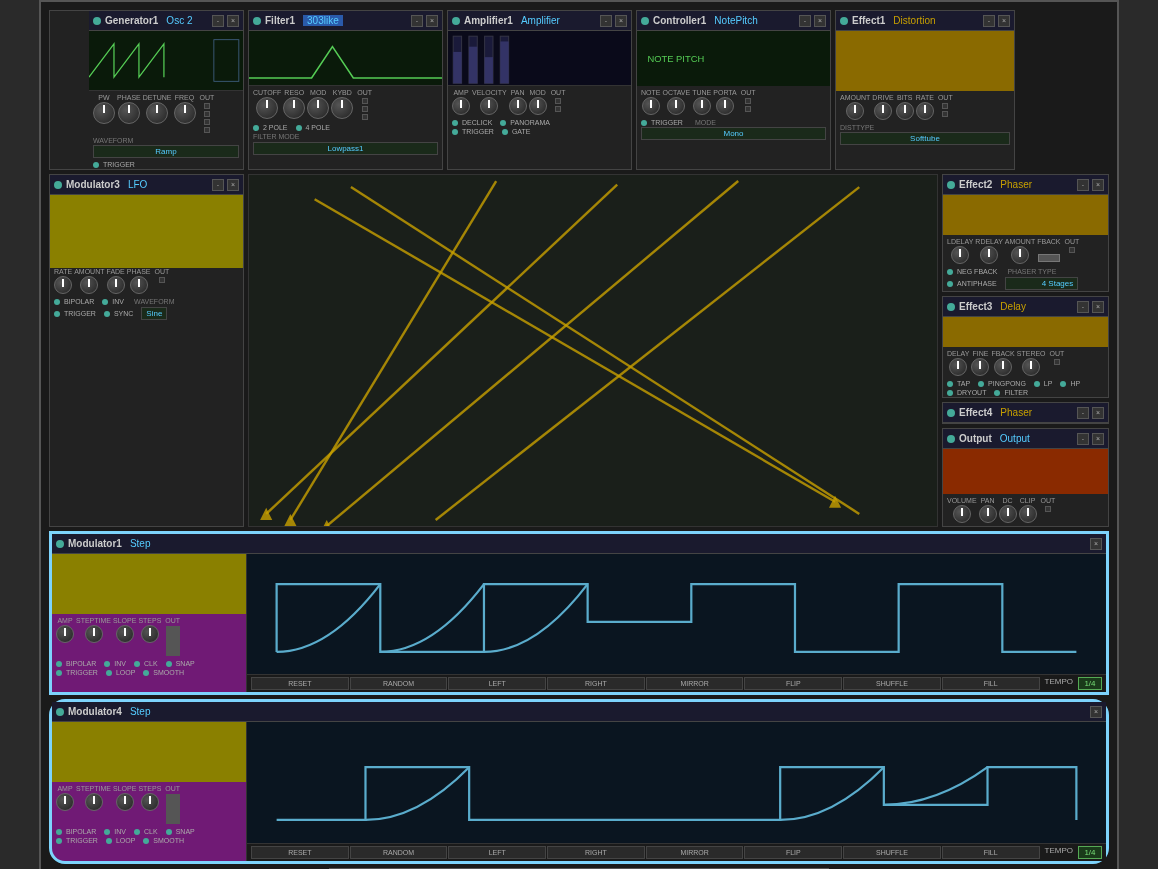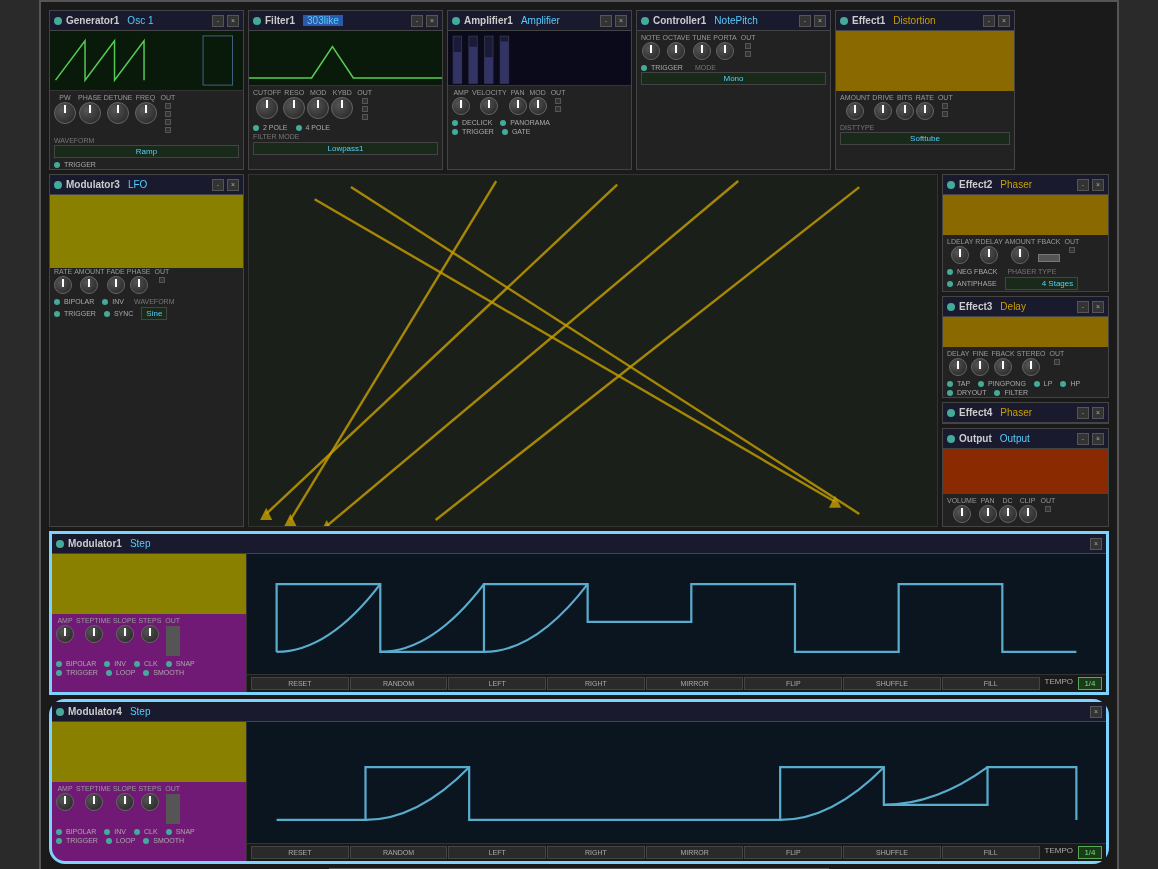--- a/index.html
+++ b/index.html
@@ -71,21 +71,21 @@
       background: #333;
       border: 1px solid #555;
       cursor: pointer;
       font-size: 7px;
       display: flex;
       align-items: center;
       justify-content: center;
       color: #aaa;
     }
     
-    .gen1 { width: 195px; }
+    .gen1 { width: 195px; padding-left: 39px; }
     .gen1-display {
       width: 100%;
       height: 60px;
       background: #0a1a0a;
       border-bottom: 1px solid #333;
       position: relative;
       overflow: hidden;
     }
     .gen1-display svg { width: 100%; height: 100%; }
     .knob-row {
@@ -283,21 +283,21 @@
 <body>
 
 <div class="main-container">
 
   <div class="top-row">
 
     <div class="module gen1">
       <div class="module-header">
         <div class="led"></div>
         <span class="module-title">Generator1</span>
-        <span class="module-subtitle">Osc 1</span>
+        <span class="module-subtitle">Osc 2</span>
         <div class="module-controls">
           <div class="ctrl-btn">-</div>
           <div class="ctrl-btn">×</div>
         </div>
       </div>
       <div class="gen1-display">
         <svg viewBox="0 0 185 60">
           <polyline points="0,50 30,10 30,50 60,10 60,50 90,10 90,50" stroke="#5c5" stroke-width="1.5" fill="none"></polyline>
           <rect x="150" y="5" width="30" height="50" fill="none" stroke="#7af" stroke-width="1" opacity="0.5"></rect>
         </svg>
@@ -456,20 +456,25 @@
 
     <div class="module ctrl1">
       <div class="module-header">
         <div class="led"></div>
         <span class="module-title">Controller1</span>
         <span class="module-subtitle">NotePitch</span>
         <div class="module-controls">
           <div class="ctrl-btn">-</div>
           <div class="ctrl-btn">×</div>
         </div>
+      </div>
+      <div style="height:55px;background:#0a1a0a;">
+        <svg viewBox="0 0 185 55">
+          <text x="10" y="30" fill="#5c5" font-size="9">NOTE PITCH</text>
+        </svg>
       </div>
       <div class="knob-row">
         <div class="knob-group">
           <div class="knob-label">NOTE</div>
           <div class="knob knob-sm"></div>
         </div>
         <div class="knob-group">
           <div class="knob-label">OCTAVE</div>
           <div class="knob knob-sm"></div>
         </div>

